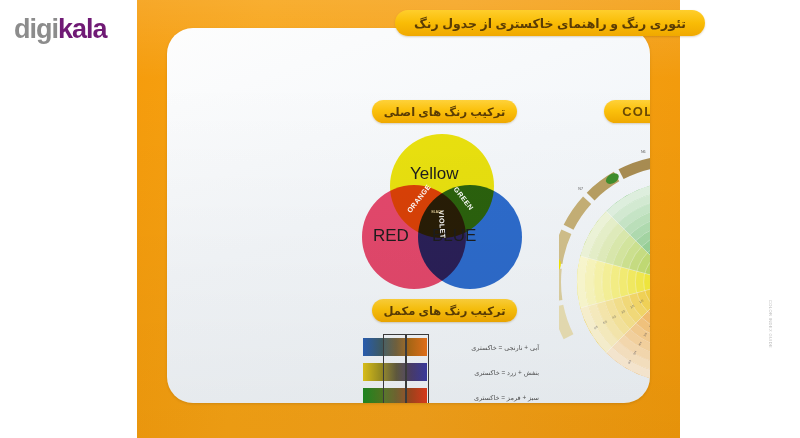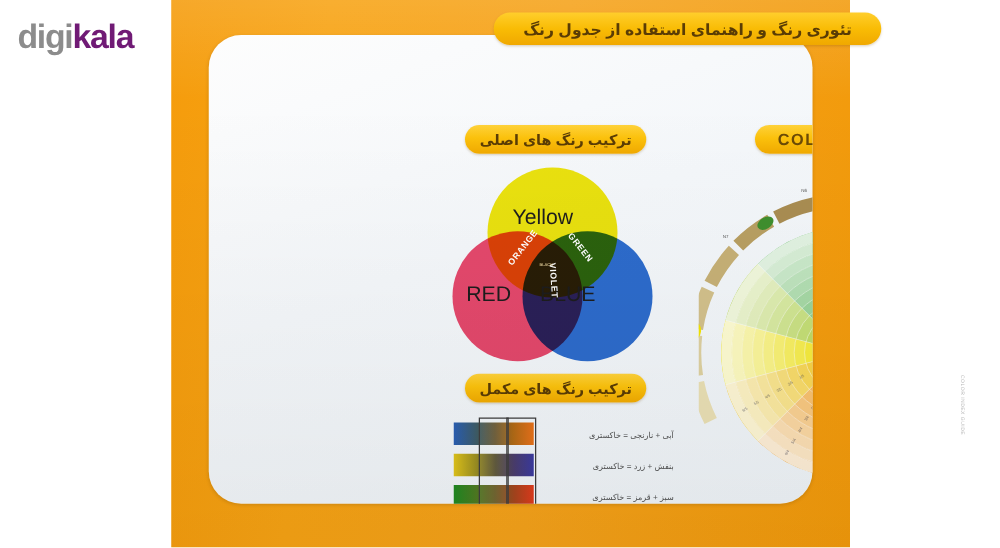--- a/index.html
+++ b/index.html
@@ -92,21 +92,21 @@
 
 <div id="stage">
 
   <div class="logo">
     <span class="g">digi</span><span class="k">kala</span>
   </div>
 
   <div class="poster">
 
     <div class="pill pill-title">
-      <span>تئوری رنگ و راهنمای استفاده از جدول رنگ</span>
+      <span>تئوری رنگ و راهنمای خاکستری از جدول رنگ</span>
     </div>
 
     <div class="card">
 
       <div class="pill pill-primary">
         <span>ترکیب رنگ های اصلی</span>
       </div>
       <div class="pill pill-compl">
         <span>ترکیب رنگ های مکمل</span>
       </div>

